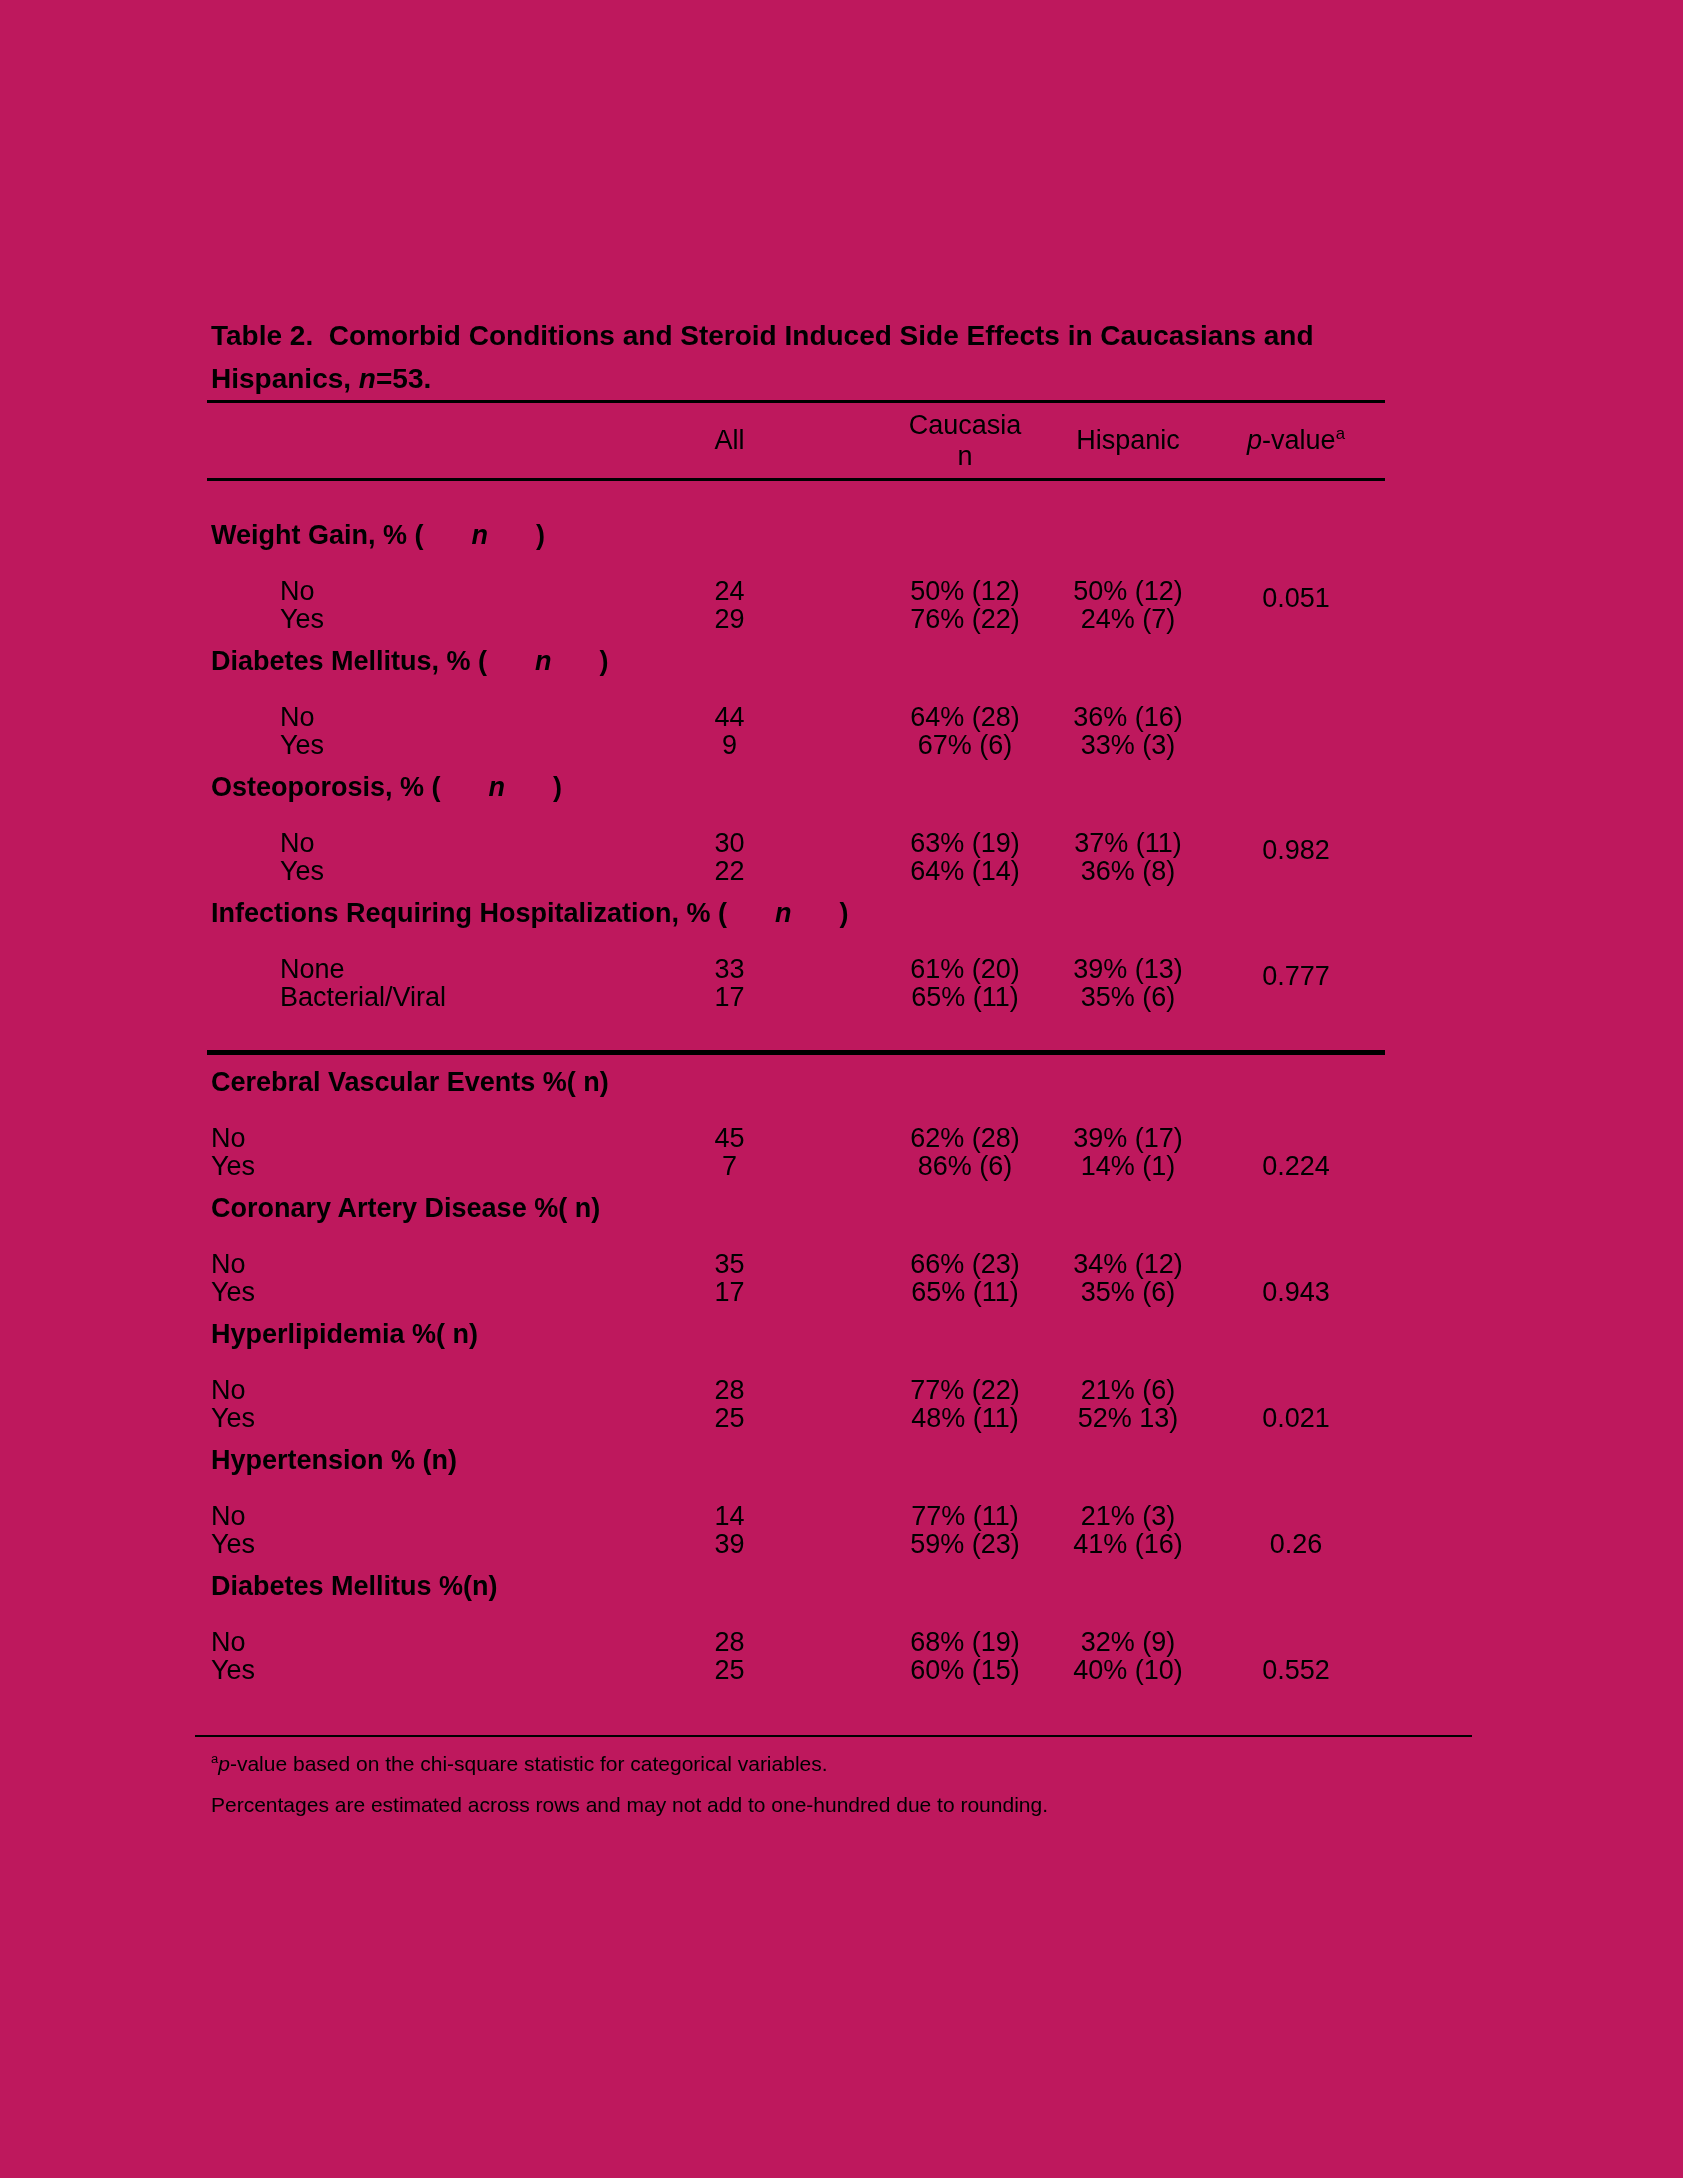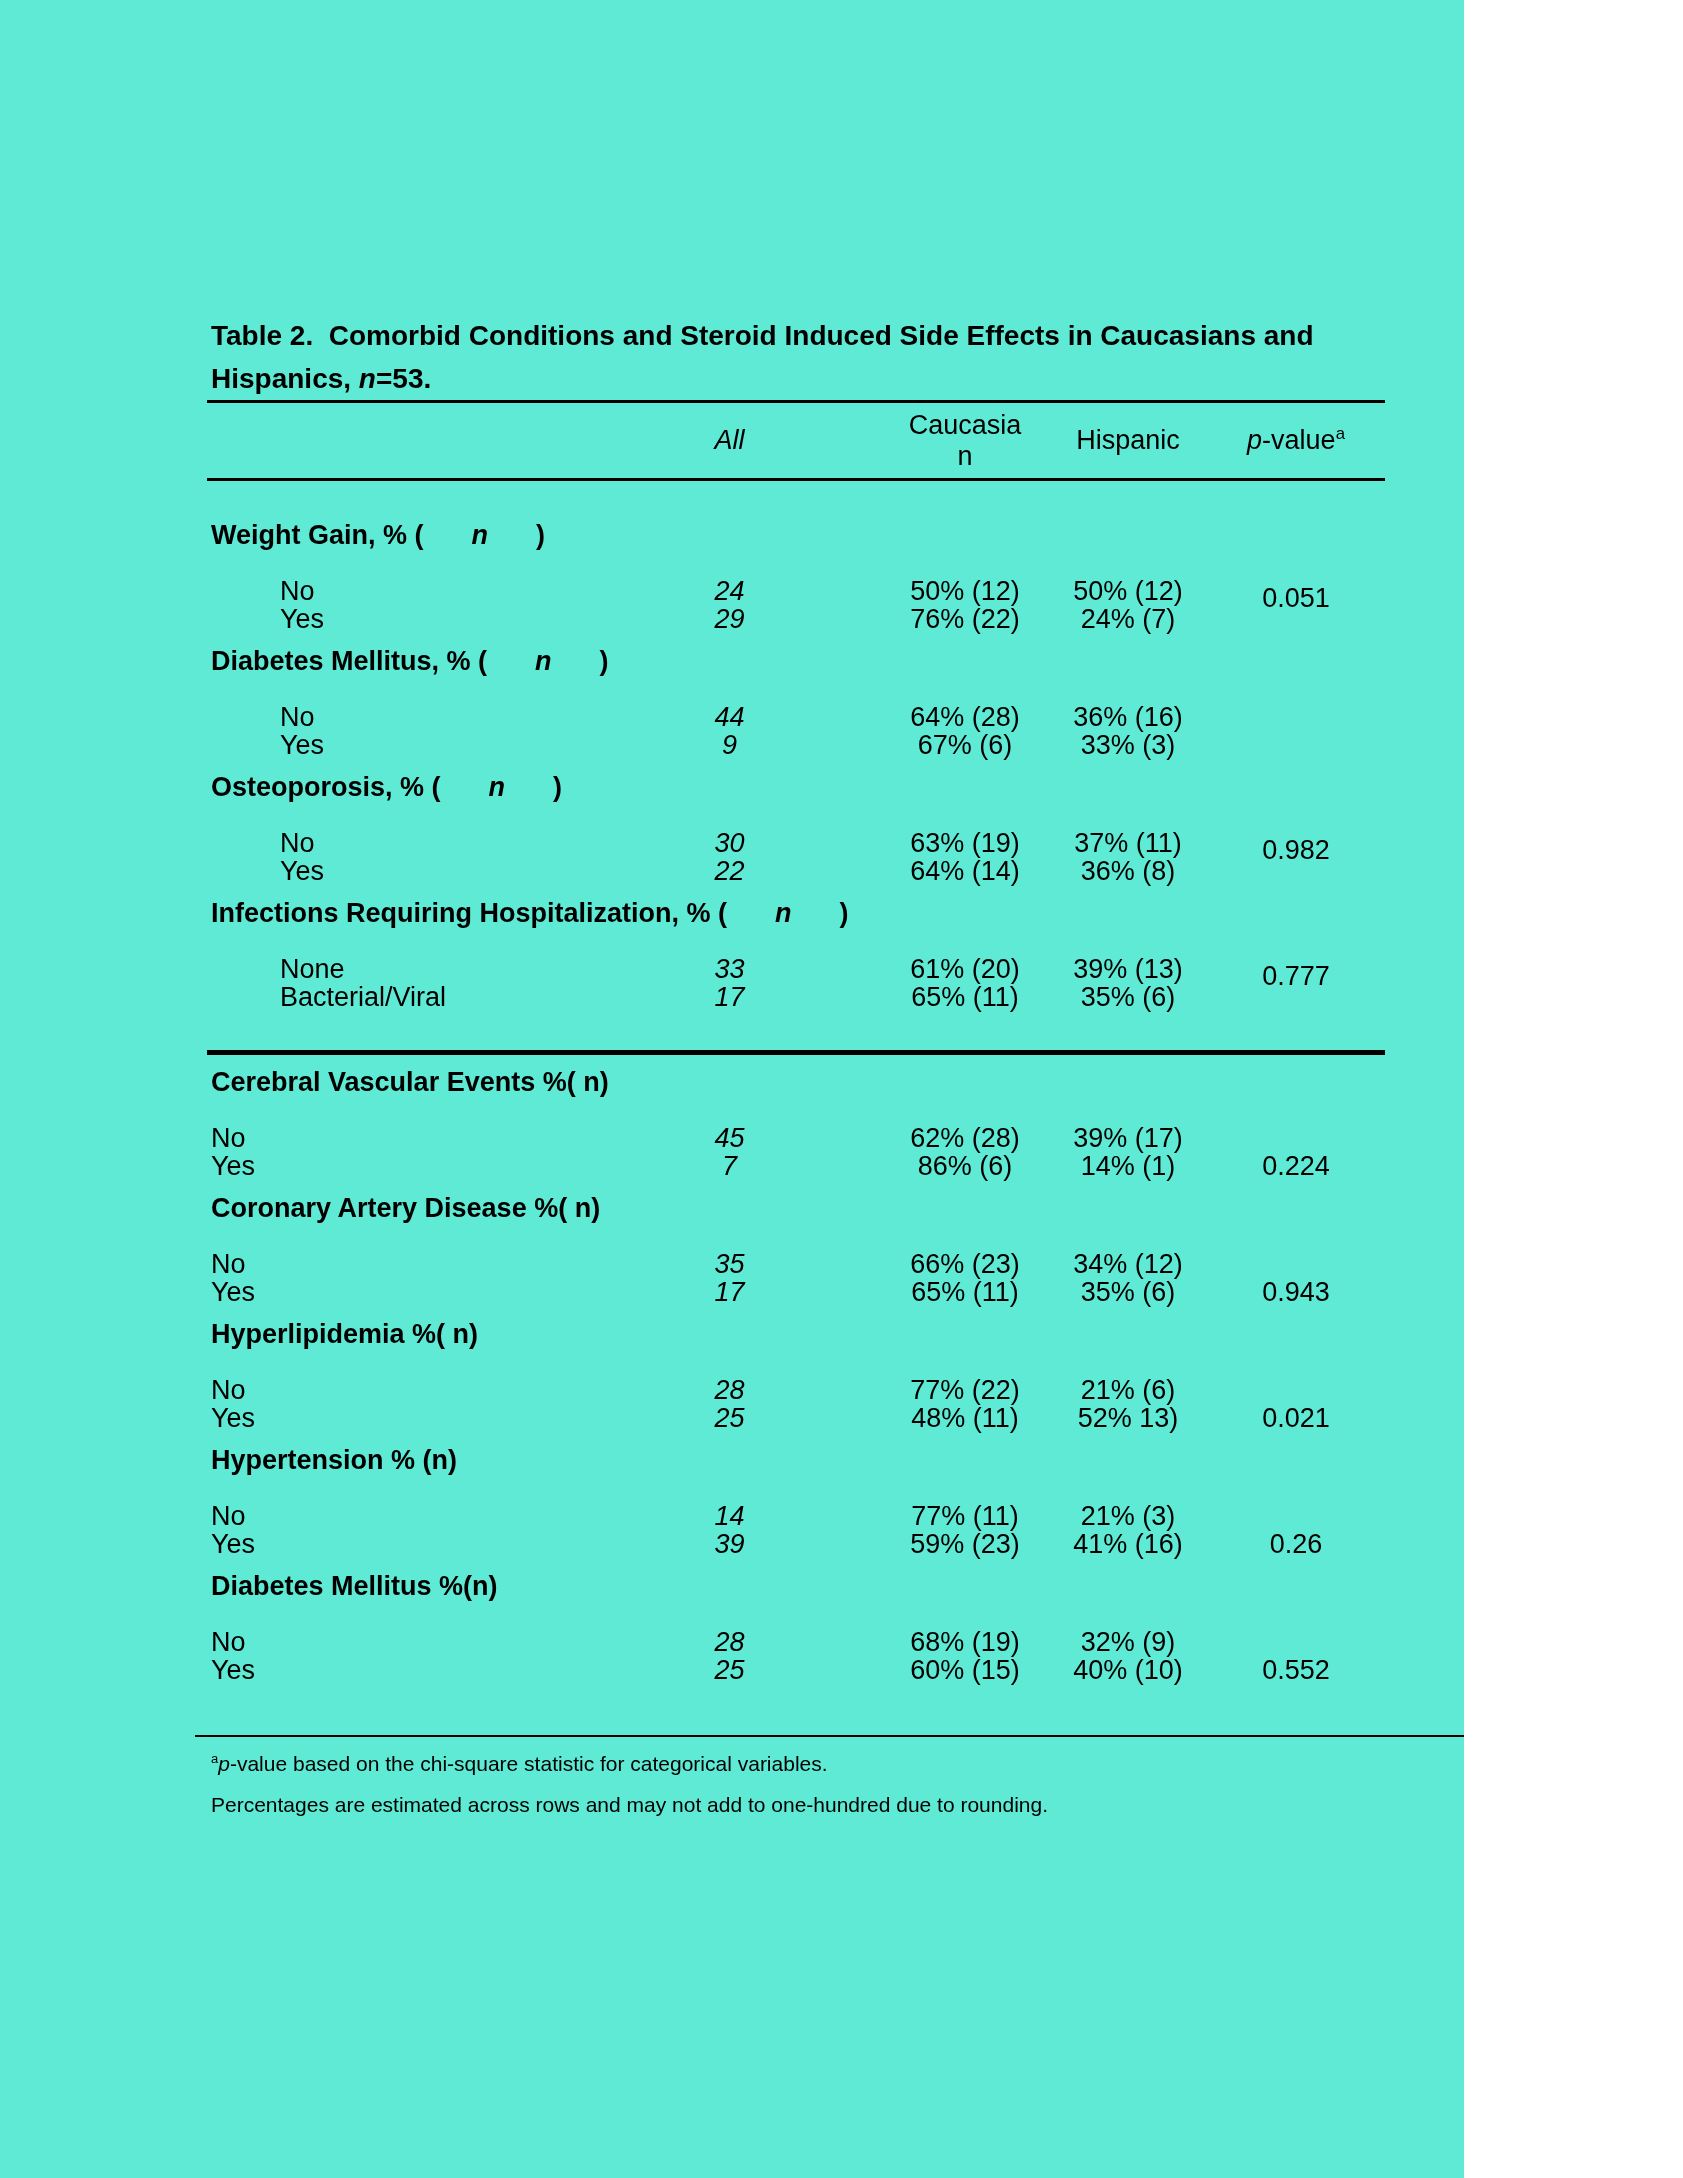--- a/index.html
+++ b/index.html
@@ -1,19 +1,19 @@
 <!DOCTYPE html>
 <html><head>
 <meta charset="utf-8">
 <style>
   html,body{margin:0;padding:0;background:#ffffff;}
   .page{
     position:relative;
-    width:1464px;height:2178px;
-    background:#5eead4;color:#000000;
+    width:1683px;height:2178px;
+    background:#be185d;color:#000000;
     font-family:"Liberation Sans", sans-serif;
     font-size:27px;
     overflow:hidden;
   }
   .it{font-style:italic;}
   .title{
     position:absolute;left:211px;top:314px;width:1203px;
     font-weight:700;font-size:28px;line-height:43px;
   }
   .rule{position:absolute;background:#000000;}
@@ -30,21 +30,21 @@
     align-items:center;
   }
   .colhead .ch{text-align:center;line-height:31px;}
   sup.sp{font-size:0.62em;vertical-align:super;line-height:0;}
   .body-block{position:absolute;left:211px;width:1178px;}
   #body1{top:514px;}
   #body2{top:1061px;}
   .section{grid-auto-rows:42px;}
   .cell{display:flex;align-items:center;white-space:pre;overflow:visible;}
   .hdr{grid-column:1/5;grid-row:1;font-weight:700;gap:48px;}
-  .c1{grid-column:1;}.c2{grid-column:2;font-style:italic;}.c3{grid-column:3;}.c4{grid-column:4;}.c5{grid-column:5;}
+  .c1{grid-column:1;}.c2{grid-column:2;}.c3{grid-column:3;}.c4{grid-column:4;}.c5{grid-column:5;}
   .r2{grid-row:2;margin-top:29px;}.r3{grid-row:3;text-align:center;}.r23{grid-row:2/4;}
   .num{justify-content:center;text-align:center;}
   .lab{justify-content:flex-start;}
   .ind{padding-left:69px;}
   .footnotes{
     position:absolute;left:211px;top:1743px;width:1277px;
     font-size:21px;line-height:41px;
   }
 </style>
 </head>

